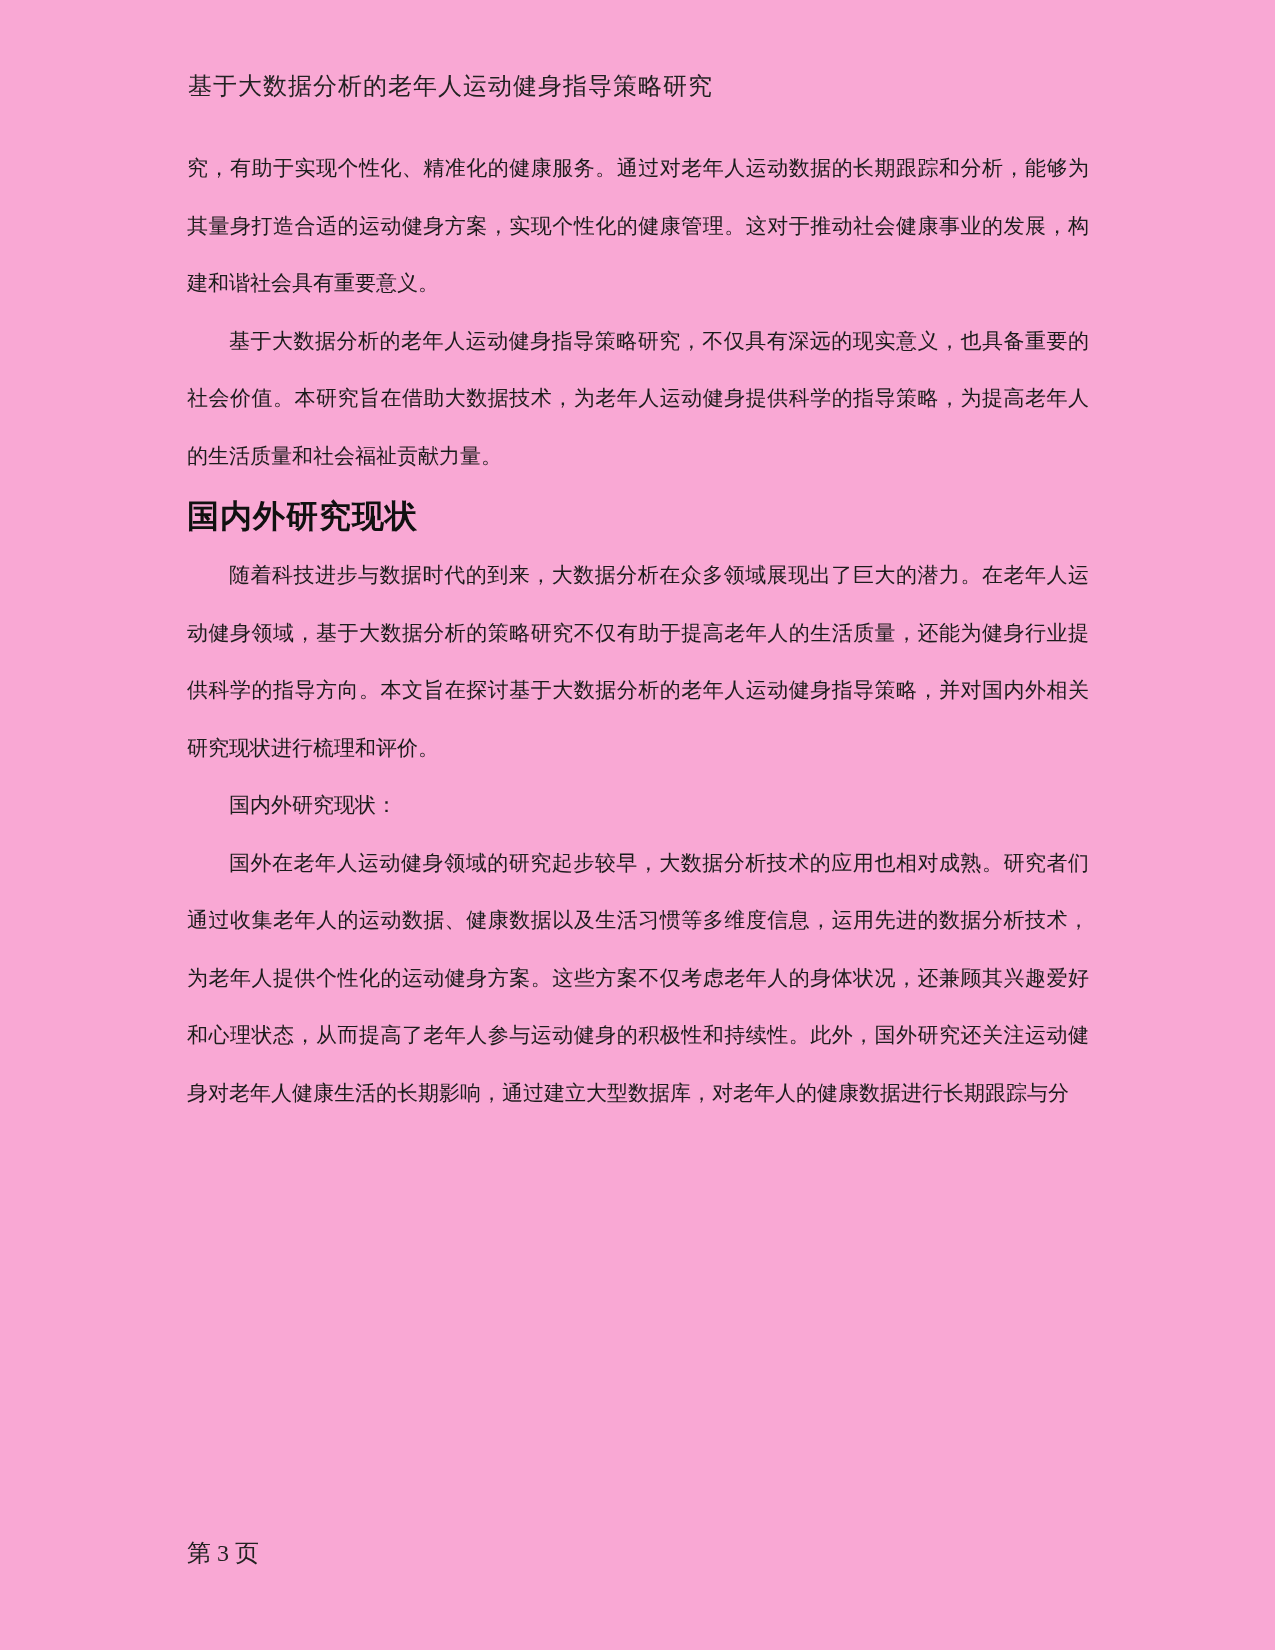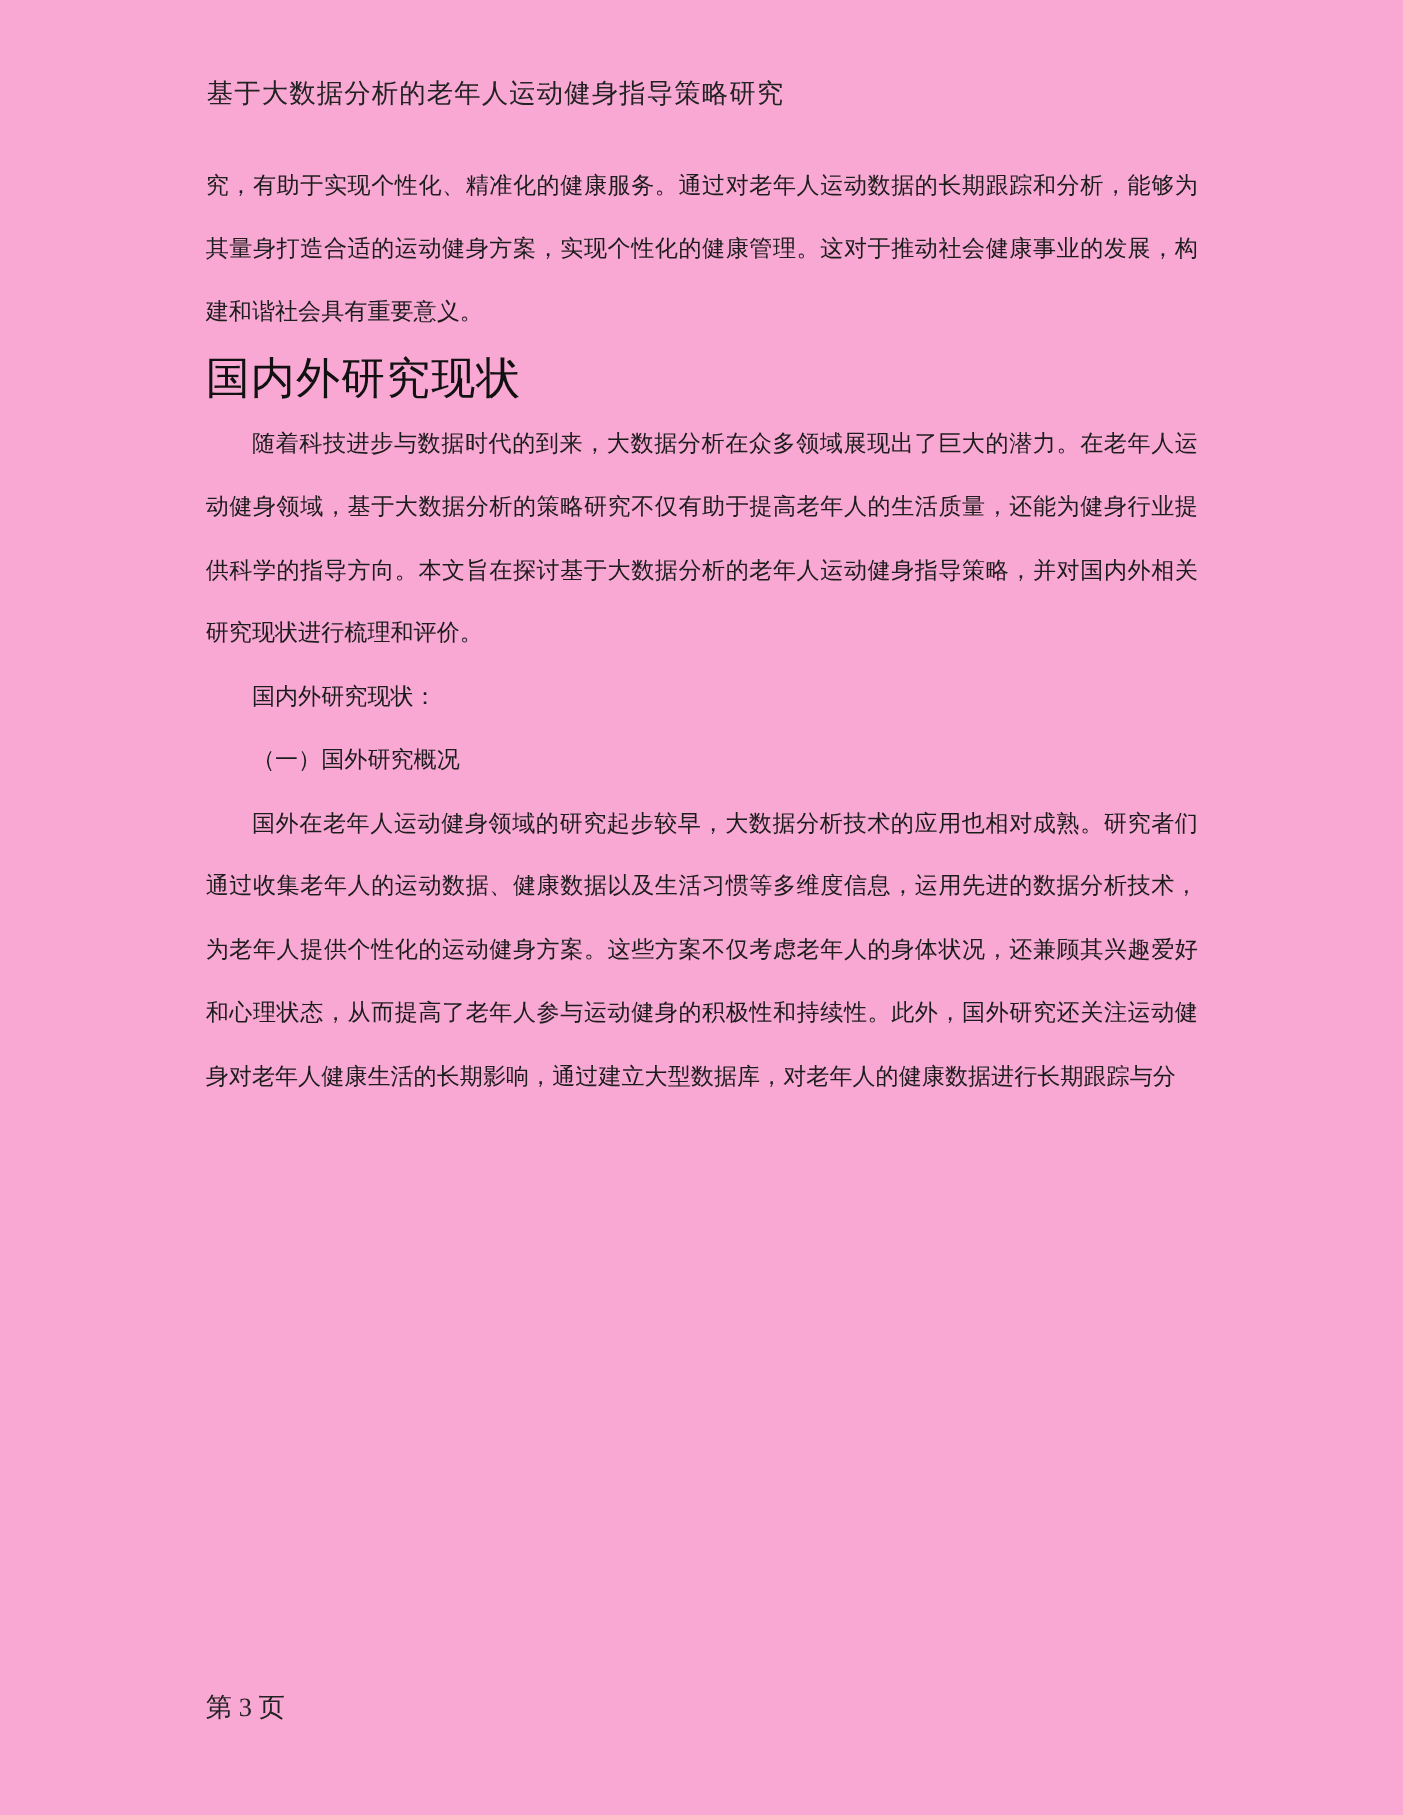--- a/index.html
+++ b/index.html
@@ -42,22 +42,22 @@
     line-height: 57.5px;
     text-align: justify;
     text-justify: inter-ideograph;
     color: #1c1c1c;
   }
   .body-para.indent {
     text-indent: 2em;
   }
   .section-heading {
     margin: 0;
-    font-size: 40px;
-    font-weight: normal;
+    font-size: 32px;
+    font-weight: bold;
     line-height: 62px;
     color: #111111;
     letter-spacing: 1px;
   }
   .doc-footer {
     position: absolute;
     top: 1538px;
     left: 187px;
     font-size: 24px;
     line-height: 30px;
@@ -69,28 +69,28 @@
 <body>
 
 <div class="page">
 
   <div class="doc-header">基于大数据分析的老年人运动健身指导策略研究</div>
 
   <div class="content">
 
     <p class="body-para">究，有助于实现个性化、精准化的健康服务。通过对老年人运动数据的长期跟踪和分析，能够为其量身打造合适的运动健身方案，实现个性化的健康管理。这对于推动社会健康事业的发展，构建和谐社会具有重要意义。</p>
 
+    <p class="body-para indent">基于大数据分析的老年人运动健身指导策略研究，不仅具有深远的现实意义，也具备重要的社会价值。本研究旨在借助大数据技术，为老年人运动健身提供科学的指导策略，为提高老年人的生活质量和社会福祉贡献力量。</p>
 
     <h2 class="section-heading">国内外研究现状</h2>
 
     <p class="body-para indent">随着科技进步与数据时代的到来，大数据分析在众多领域展现出了巨大的潜力。在老年人运动健身领域，基于大数据分析的策略研究不仅有助于提高老年人的生活质量，还能为健身行业提供科学的指导方向。本文旨在探讨基于大数据分析的老年人运动健身指导策略，并对国内外相关研究现状进行梳理和评价。</p>
 
     <p class="body-para indent">国内外研究现状：</p>
 
-    <p class="body-para indent">（一）国外研究概况</p>
 
     <p class="body-para indent">国外在老年人运动健身领域的研究起步较早，大数据分析技术的应用也相对成熟。研究者们通过收集老年人的运动数据、健康数据以及生活习惯等多维度信息，运用先进的数据分析技术，为老年人提供个性化的运动健身方案。这些方案不仅考虑老年人的身体状况，还兼顾其兴趣爱好和心理状态，从而提高了老年人参与运动健身的积极性和持续性。此外，国外研究还关注运动健身对老年人健康生活的长期影响，通过建立大型数据库，对老年人的健康数据进行长期跟踪与分</p>
 
   </div>
 
   <div class="doc-footer">第 3 页</div>
 
 </div>
 
 </body></html>

